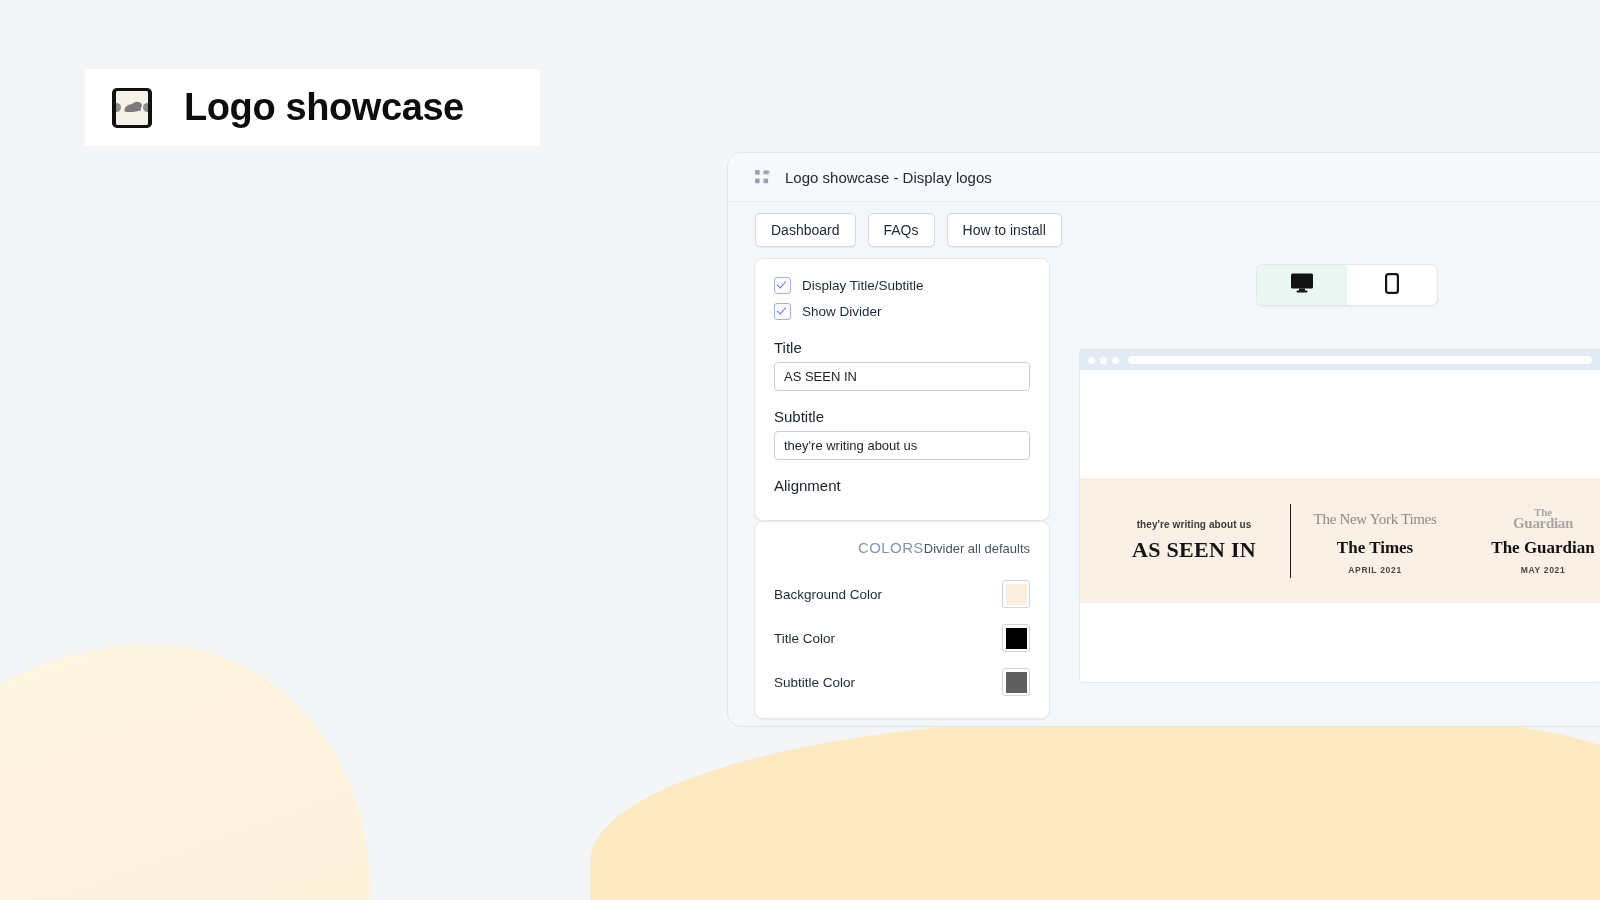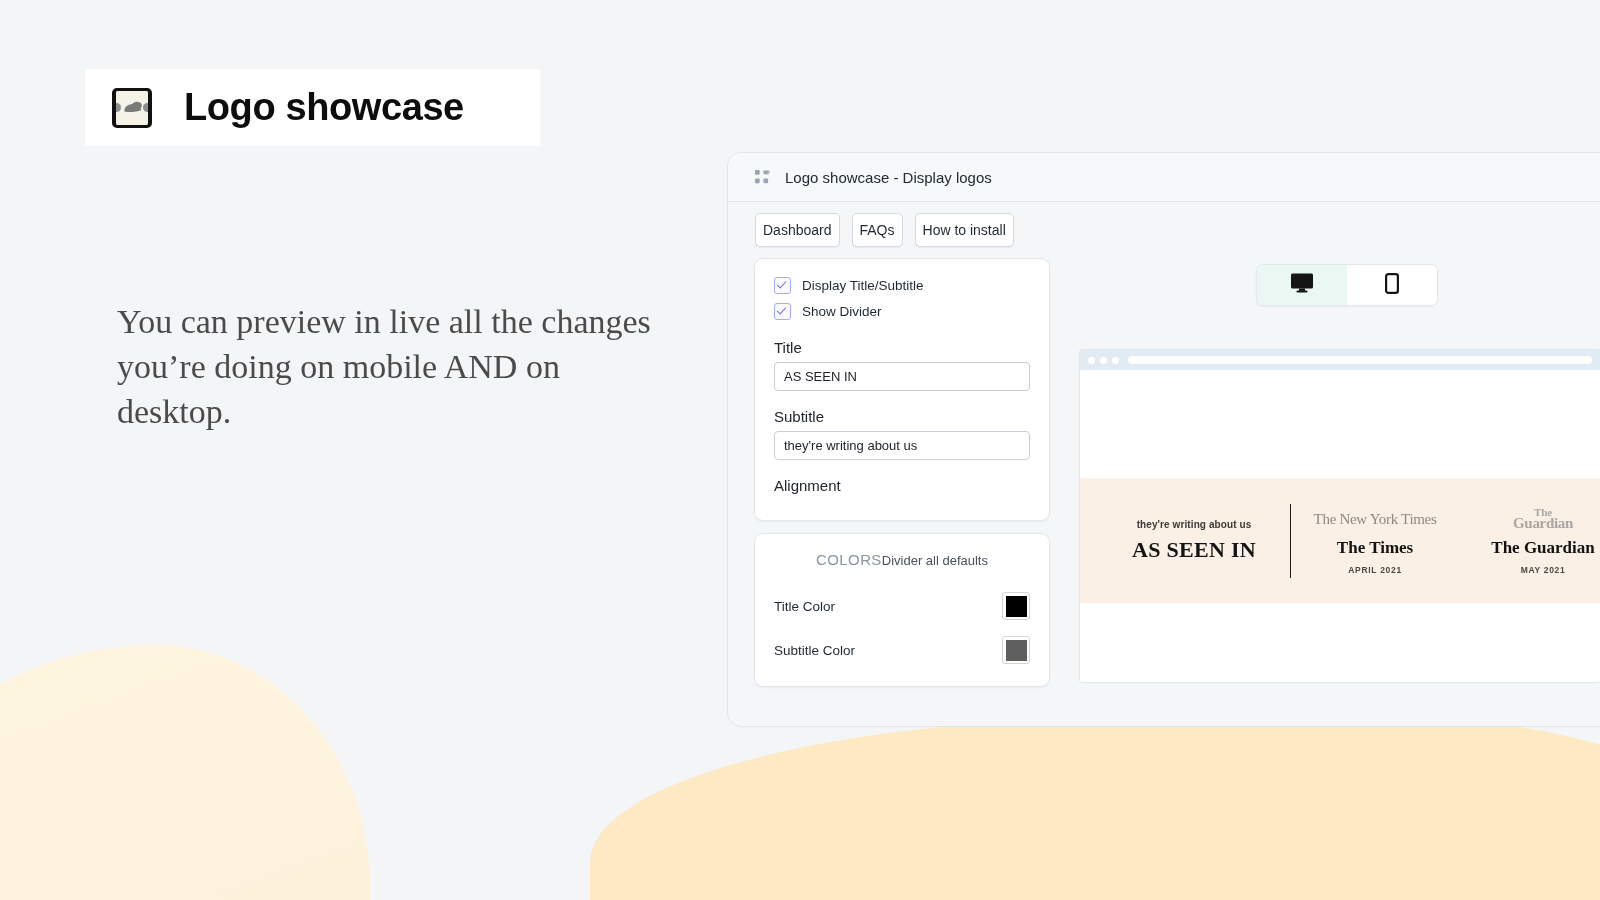--- a/index.html
+++ b/index.html
@@ -165,41 +165,40 @@
     display: flex;
     align-items: center;
     gap: 12px;
     padding-left: 27px;
     box-sizing: border-box;
   }
   .tab-btn {
     background: #ffffff;
     border: 1px solid #d4d9e0;
     border-radius: 5px;
-    padding: 8px 7px;
+    padding: 8px 15px;
     font-size: 14px;
     color: #1f2933;
     font-family: "Liberation Sans", sans-serif;
     cursor: pointer;
     box-shadow: 0 1px 0 rgba(22,29,37,0.05);
   }
 
   .app-body {
     display: flex;
     padding: 0 0 0 26px;
     gap: 18px;
   }
 
   
   .settings-col {
     width: 296px;
     flex: 0 0 296px;
     display: flex;
     flex-direction: column;
-    gap: 12px;
   }
   .card {
     background: #ffffff;
     border: 1px solid #e3e7ec;
     border-radius: 9px;
     box-shadow: 0 1px 2px rgba(22,29,37,0.05);
     box-sizing: border-box;
   }
   .card-a { padding: 18px 19px 20px 19px; }
 
@@ -261,21 +260,21 @@
     right: 10px;
     top: 50%;
     transform: translateY(-50%);
     pointer-events: none;
   }
 
   .card-b { padding: 17px 19px 14px 19px; }
   .colors-head {
     display: flex;
     align-items: baseline;
-    justify-content: center;
+    justify-content: flex-end;
     margin-bottom: 16px;
   }
   .colors-title {
     font-size: 15px;
     letter-spacing: 0.4px;
     color: #8a93a5;
     font-weight: normal;
     margin: 0;
   }
   .restore-link {
@@ -472,21 +471,20 @@
 <div class="logo-badge">
   <div class="logo-mark">
     <span class="blip l"></span>
     <span class="wave"></span>
     <span class="blip r"></span>
   </div>
   <div class="logo-text">Logo showcase</div>
 </div>
 
 <div class="hero">
-  <p class="hero-body">You can preview in live all the changes you’re doing on mobile AND on desktop.</p>
 </div>
 
 <div class="app-window">
 
   <div class="app-titlebar">
     <span>
       <svg class="apps-icon" viewBox="0 0 16 16" fill="#9aa3b2">
         <rect x="0" y="0" width="5" height="5" rx="1"></rect>
         <rect x="9" y="0.5" width="4" height="4" rx="0.8"></rect>
         <rect x="0" y="9" width="5" height="5" rx="1"></rect>
@@ -528,20 +526,26 @@
         <div class="field-label">Alignment</div>
       </div>
 
       <div class="card card-b">
         <div class="colors-head">
           <h3 class="colors-title">COLORS</h3>
           <span class="restore-link">Divider all defaults</span>
         </div>
 
         <div class="color-row">
+          <span class="color-name">Background Color</span>
+          <span class="swatch-frame">
+            <span class="swatch" id="sw0" style="background: rgb(250, 238, 222);"></span>
+          </span>
+        </div>
+        <div class="color-row">
           <span class="color-name">Title Color</span>
           <span class="swatch-frame">
             <span class="swatch" id="sw1" style="background: rgb(0, 0, 0);"></span>
           </span>
         </div>
         <div class="color-row">
           <span class="color-name">Subtitle Color</span>
           <span class="swatch-frame">
             <span class="swatch" id="sw2" style="background: rgb(95, 95, 95);"></span>
           </span>

